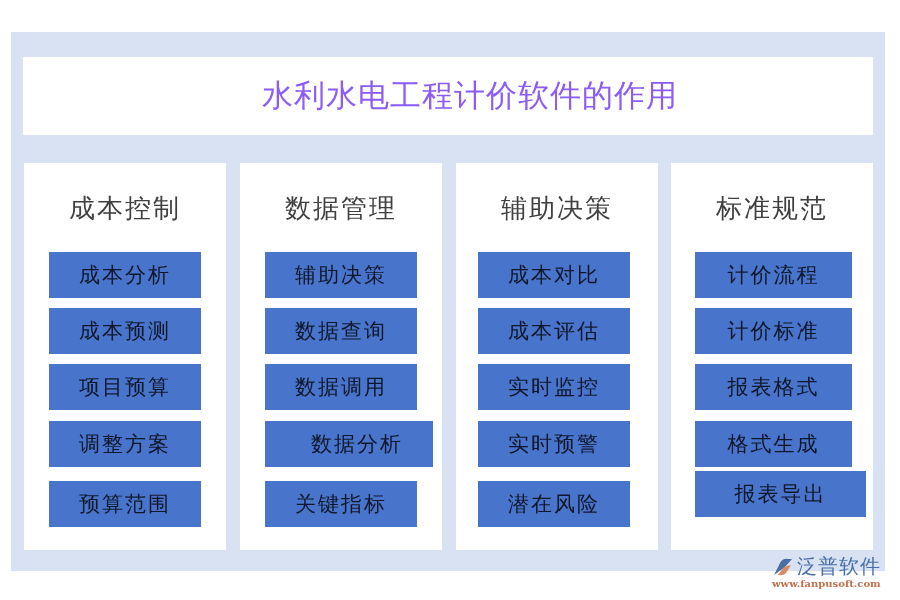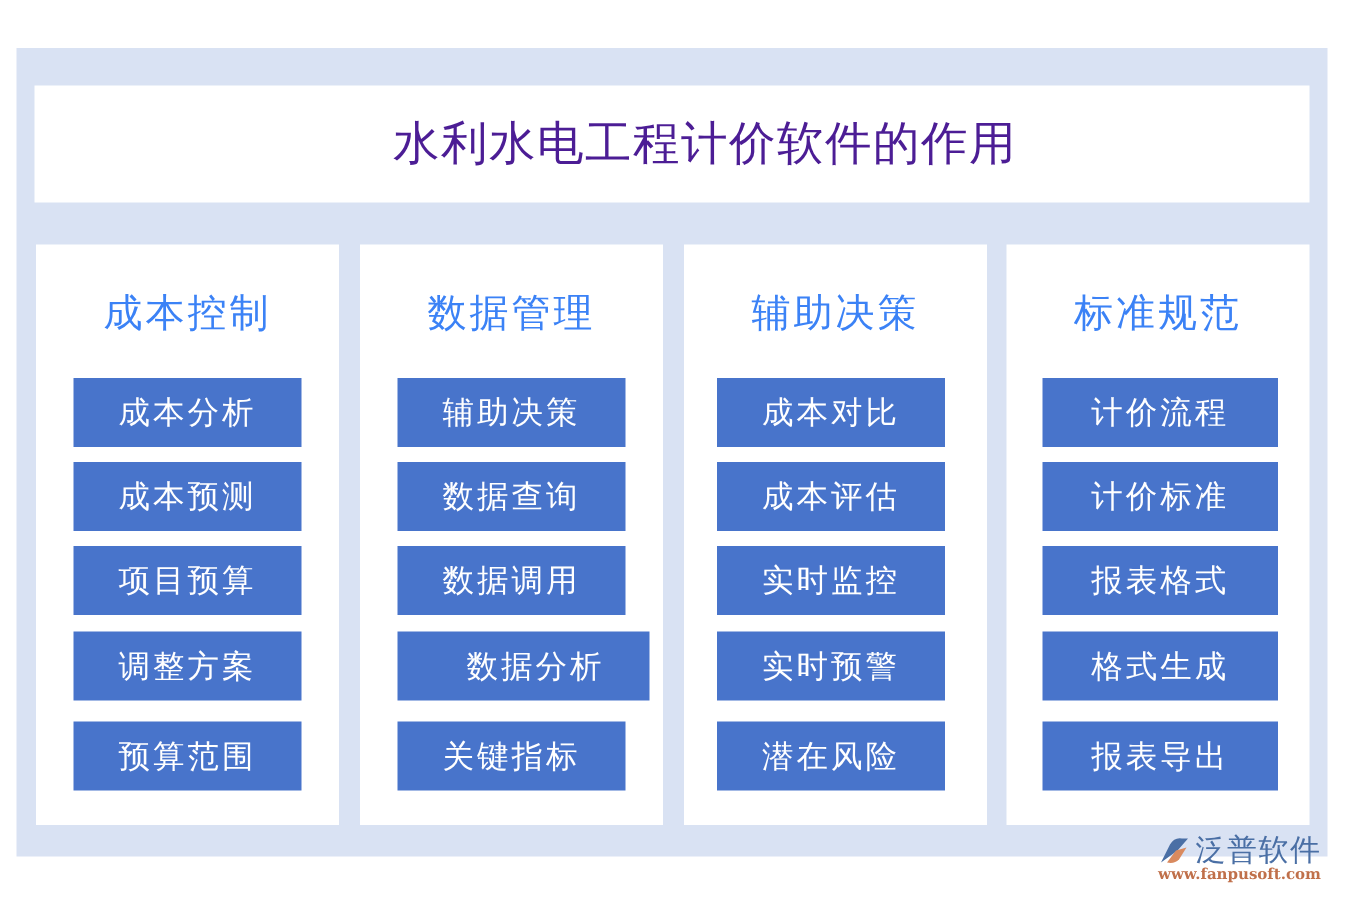--- a/index.html
+++ b/index.html
@@ -25,47 +25,47 @@
       top: 57px;
       width: 850px;
       height: 78px;
       background: #ffffff;
       display: flex;
       align-items: center;
       justify-content: center;
     }
     .title-text {
       font-size: 31px;
-      color: #4c1d95;
+      color: #8b5cf6;
       letter-spacing: 1px;
       margin-left: 44px;
     }
     .column {
       position: absolute;
       top: 163px;
       width: 202px;
       height: 387px;
       background: #ffffff;
     }
     .col-heading {
       position: absolute;
       top: 28px;
       left: 0;
       right: 0;
       text-align: center;
       font-size: 26px;
-      color: #3b82f6;
+      color: #404040;
       letter-spacing: 2px;
     }
     .btn {
       position: absolute;
       height: 46px;
       width: 152px;
       background: #4874CB;
-      color: #ffffff;
+      color: #0f172a;
       font-size: 21px;
       display: flex;
       align-items: center;
       justify-content: center;
       letter-spacing: 2px;
       cursor: pointer;
     }
     .logo {
       position: absolute;
       left: 772px;
@@ -133,21 +133,21 @@
   <div class="btn" style="left:22px;top:258px;">实时预警</div>
   <div class="btn" style="left:22px;top:318px;">潜在风险</div>
 </div>
 
 <div class="column" style="left:671px;">
   <div class="col-heading">标准规范</div>
   <div class="btn" style="left:24px;top:89px;width:157px;">计价流程</div>
   <div class="btn" style="left:24px;top:145px;width:157px;">计价标准</div>
   <div class="btn" style="left:24px;top:201px;width:157px;">报表格式</div>
   <div class="btn" style="left:24px;top:258px;width:157px;">格式生成</div>
-  <div class="btn" style="left:24px;top:318px;width:157px;">报表导出</div>
+  <div class="btn" style="left:24px;top:308px;width:171px;">报表导出</div>
 </div>
 
 <div class="logo">
   <div class="logo-row">
     <div class="logo-mark">
       <svg width="22" height="20" viewBox="0 0 22 20">
         <path d="M2 18 L8 6 Q11 1 16 2 L20 2 L13 10 Z" fill="#4A6FA5"></path>
         <path d="M6 18 L12 10 L19 8 L14 16 Q11 19 6 18 Z" fill="#D98A5F"></path>
       </svg>
     </div>

